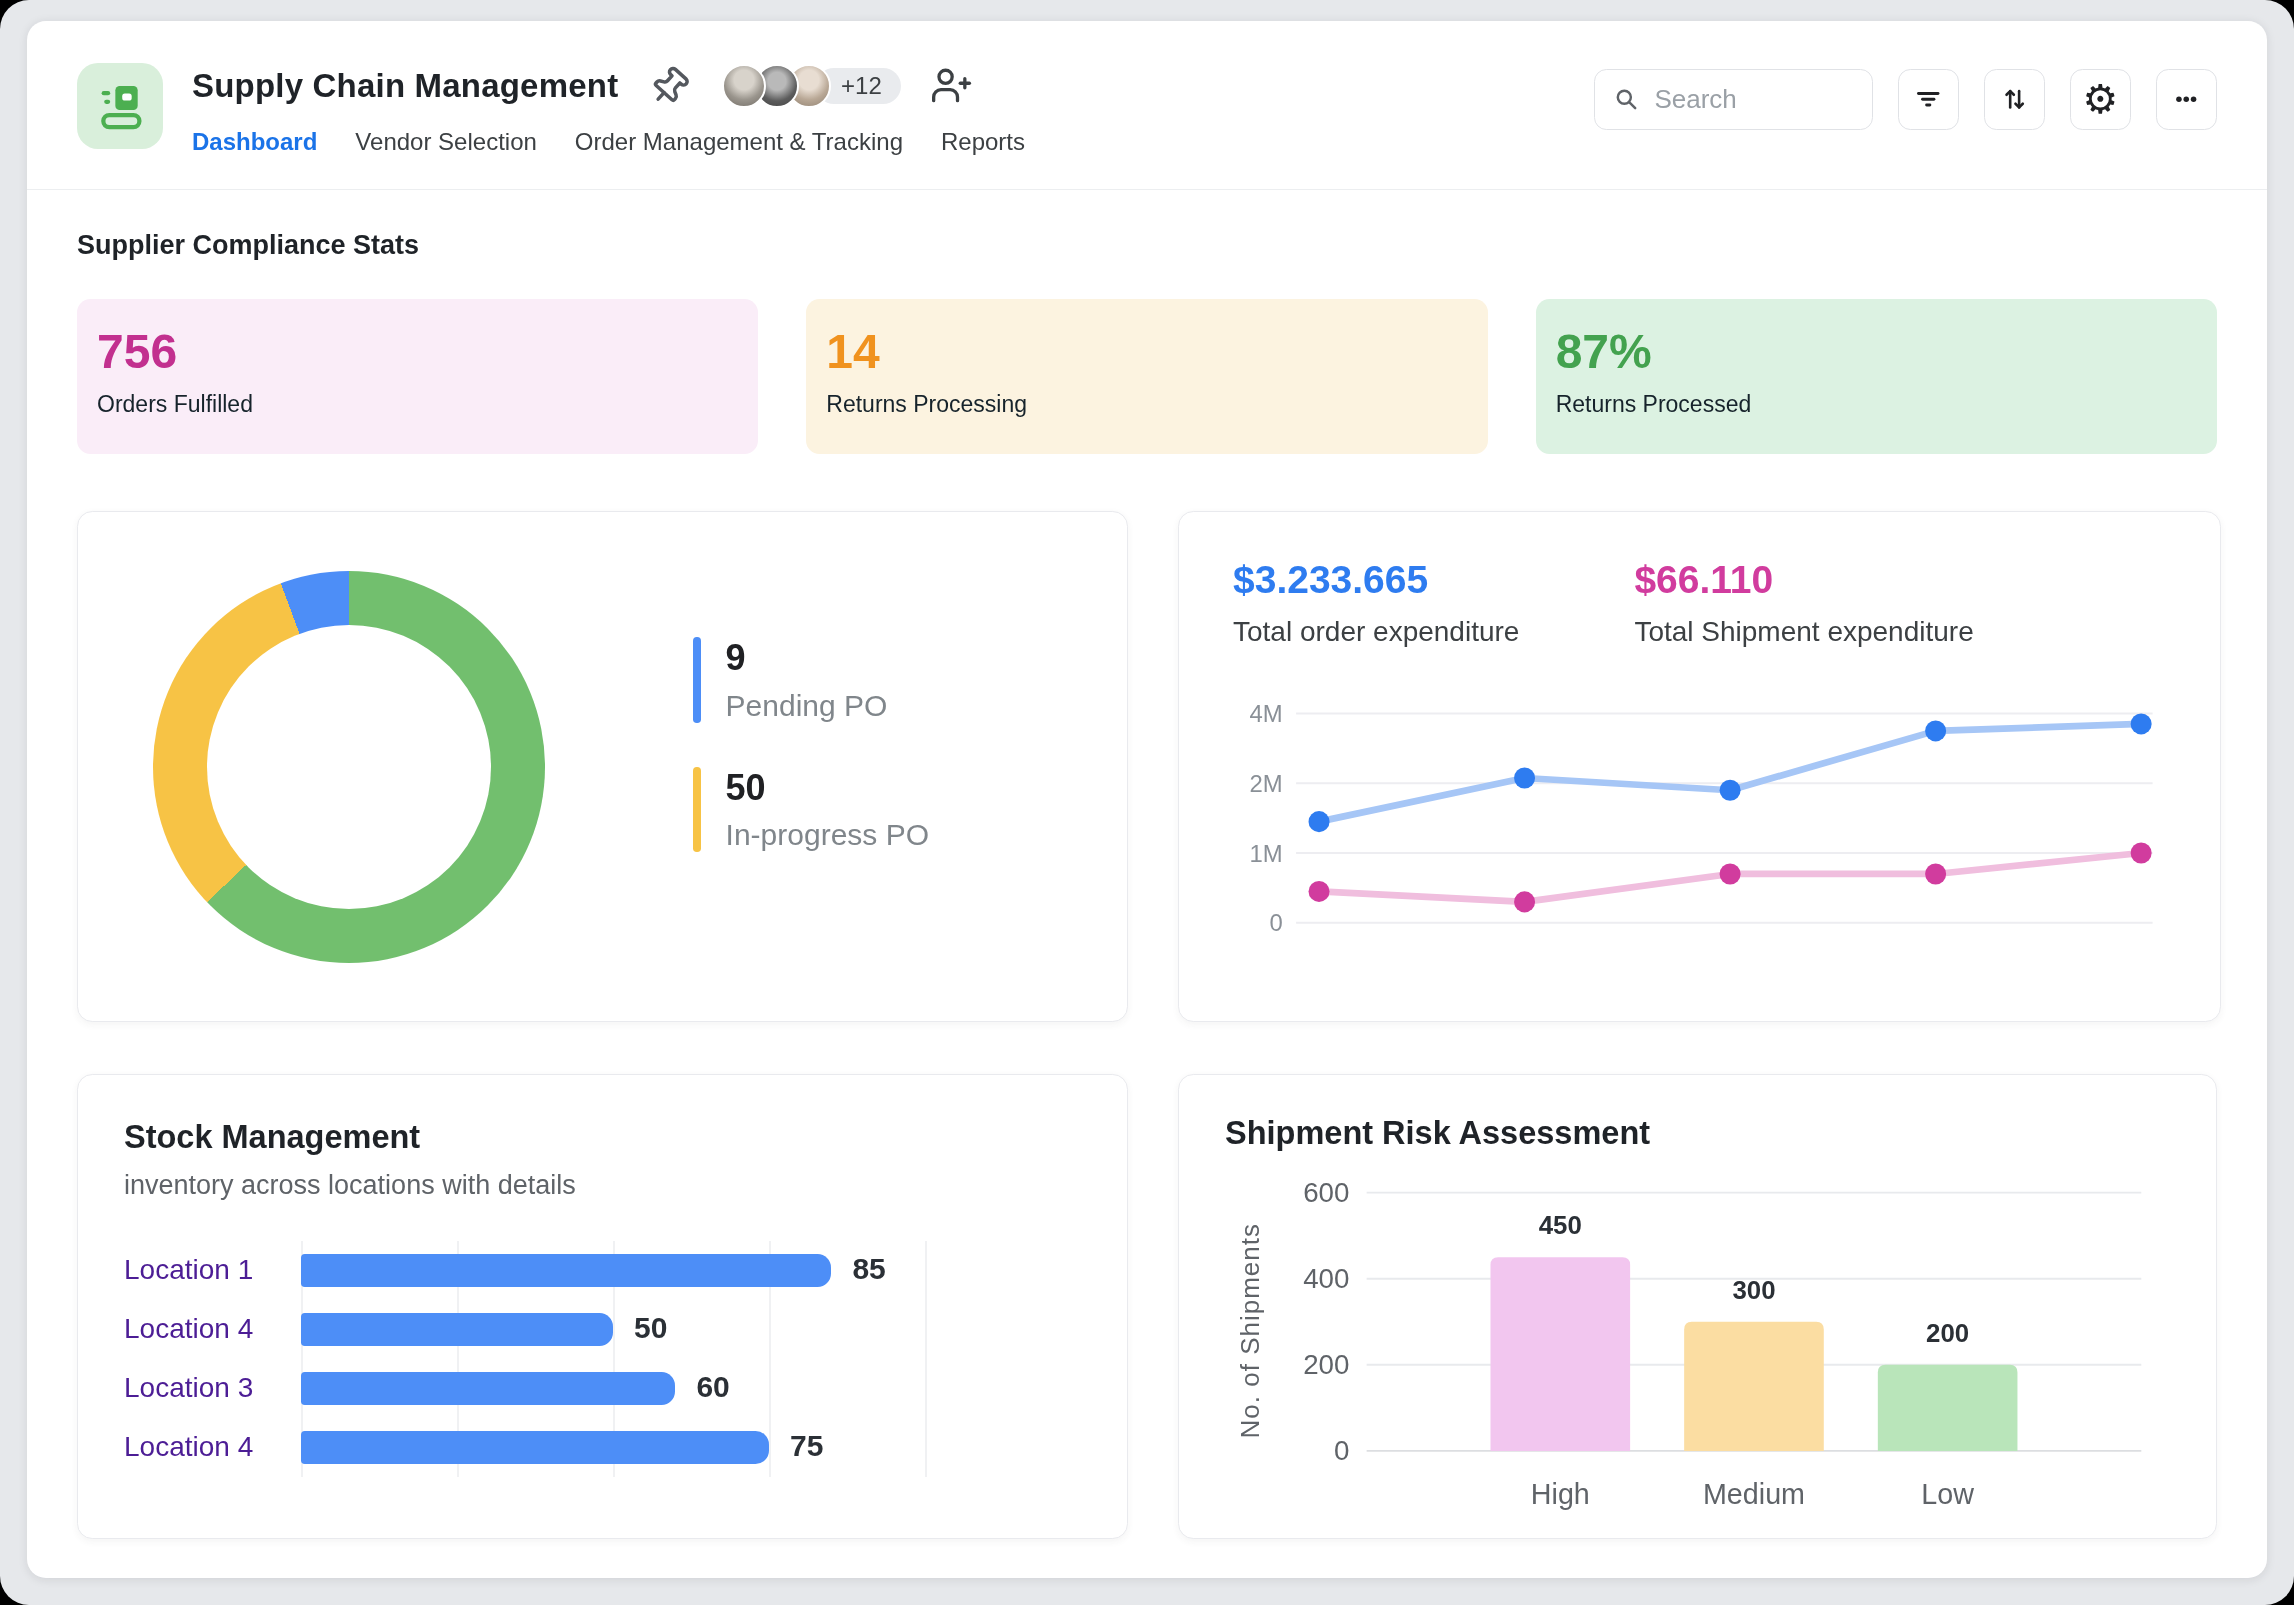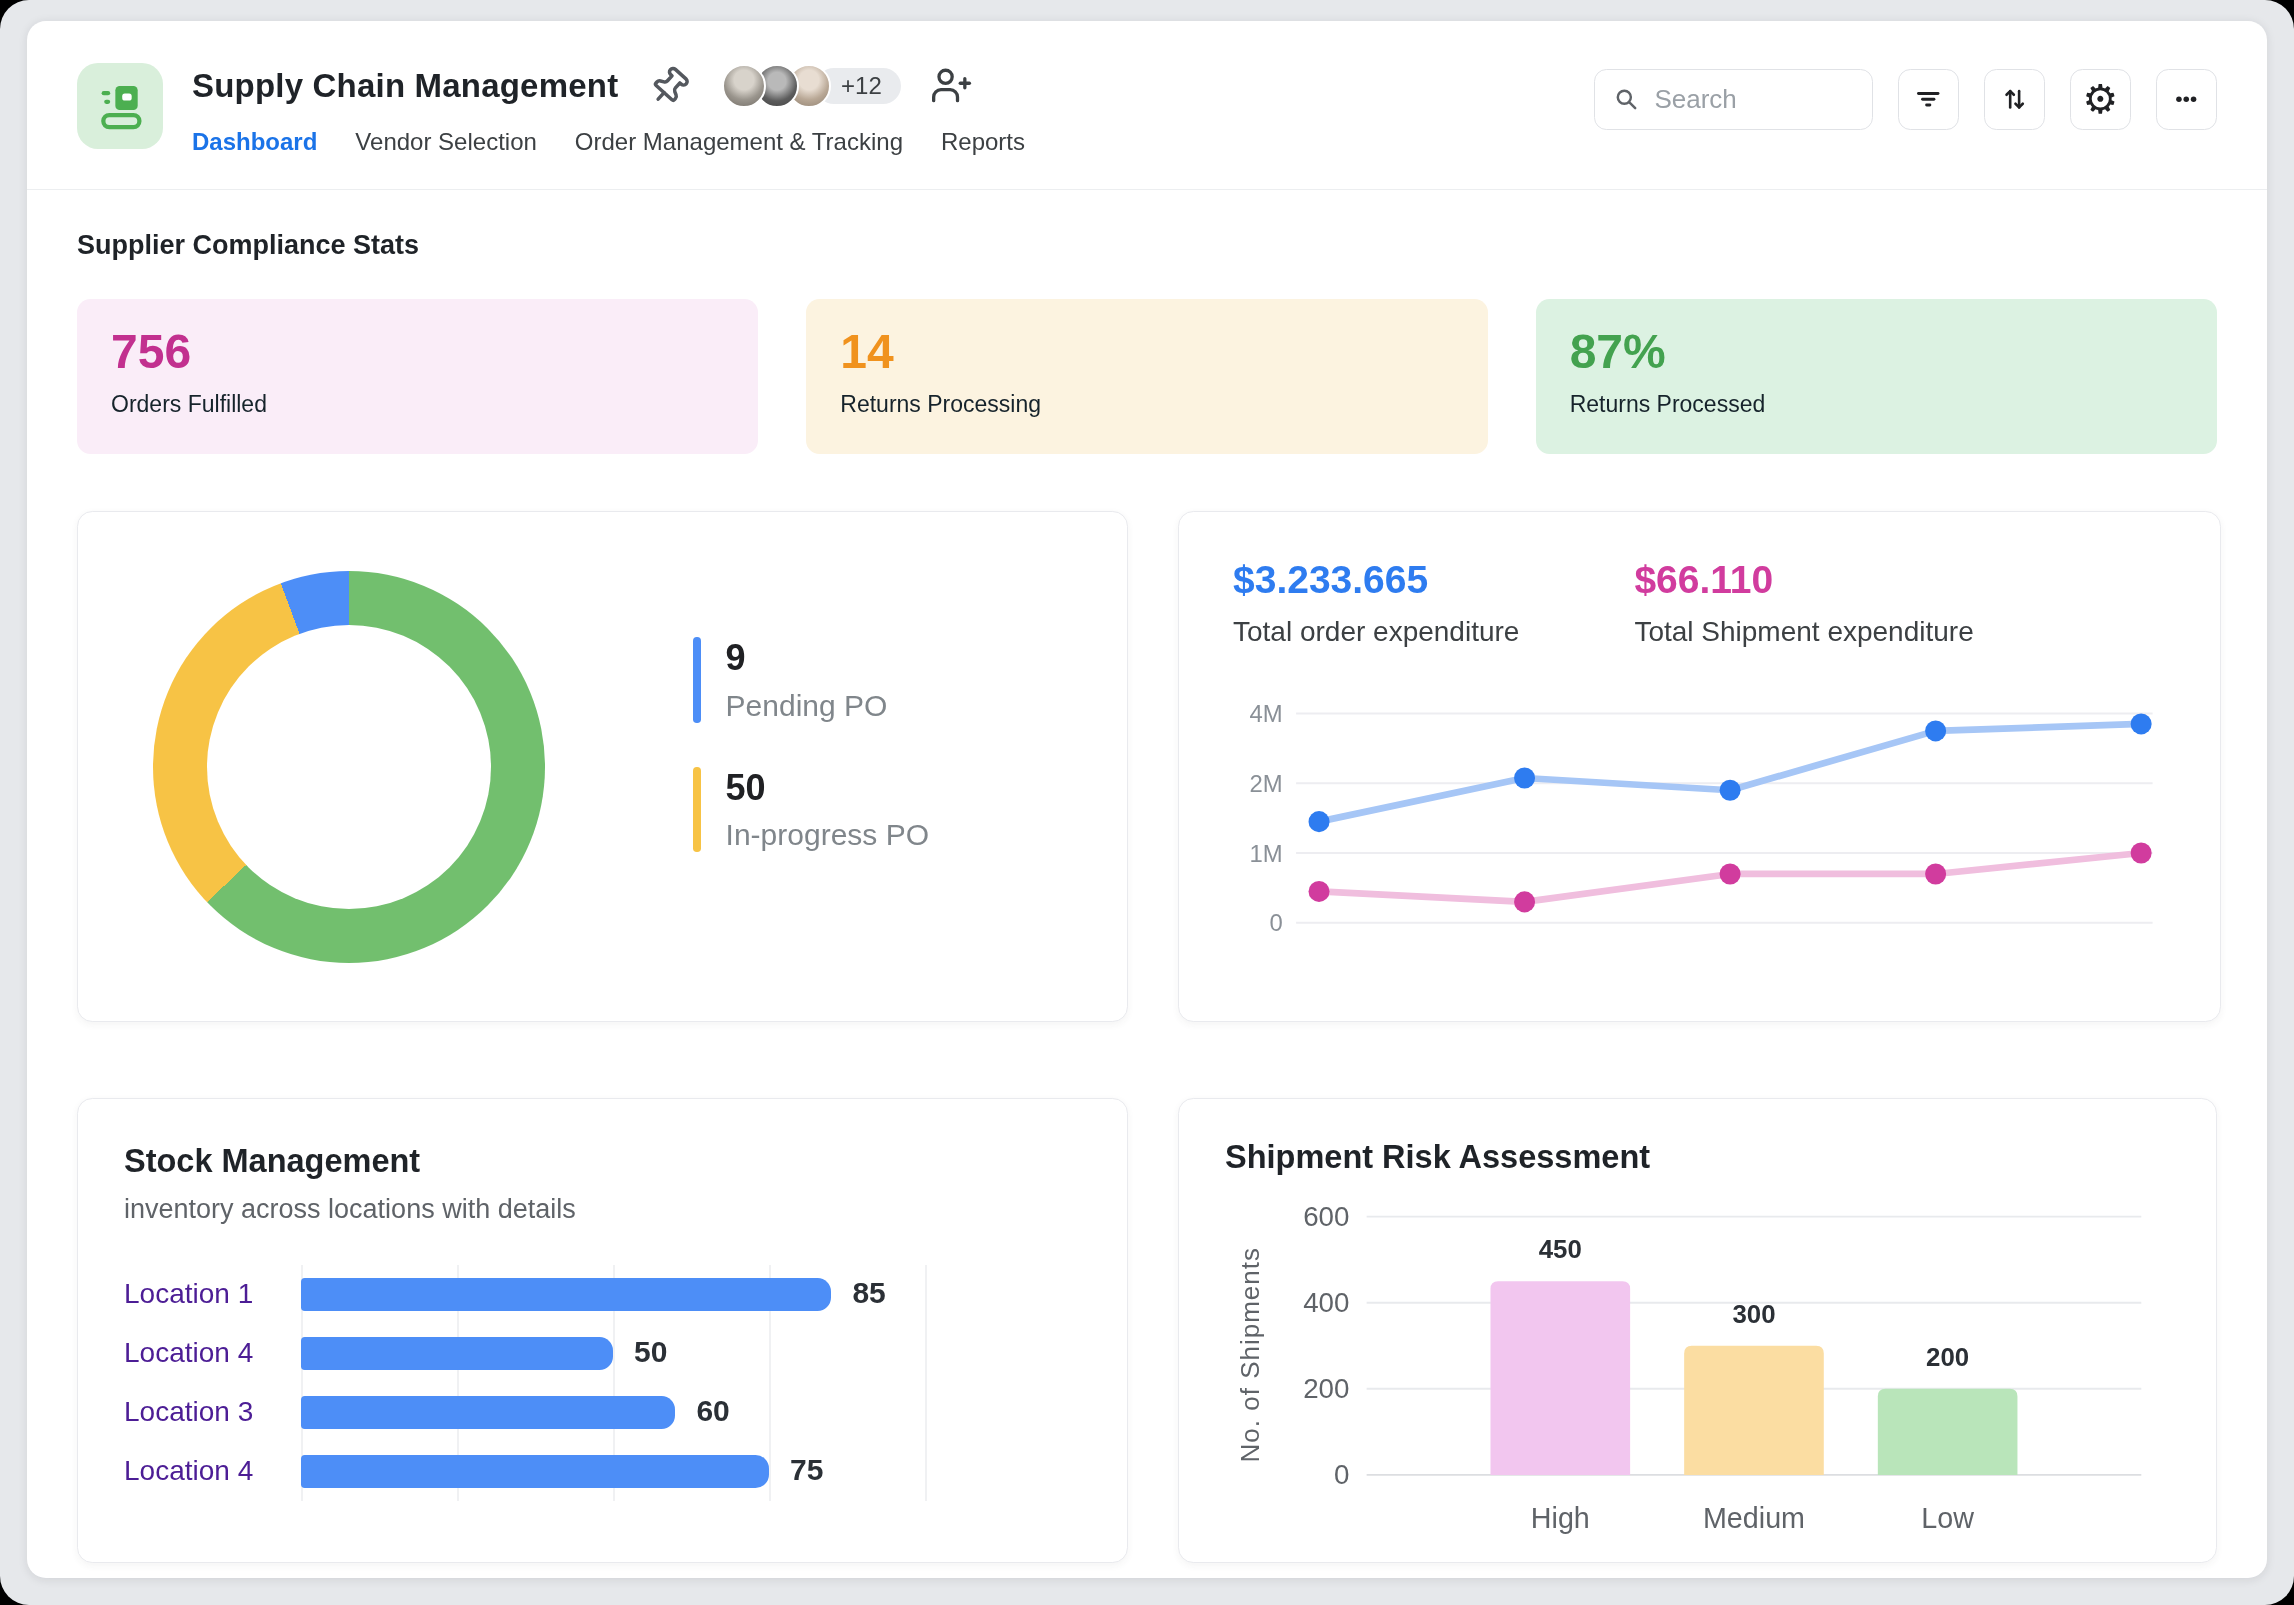--- a/index.html
+++ b/index.html
@@ -29,27 +29,27 @@
   .search-box input { border:none; outline:none; font-size:26px; color:#3c4043; width:182px; font-family:"Liberation Sans", sans-serif; background:transparent; }
   .search-box input::placeholder { color:#9aa0a6; }
   .tool-btn { width:61px; height:61px; border:1.9px solid #e0e2e6; border-radius:12.4px; background:#fff; display:flex; align-items:center; justify-content:center; cursor:pointer; }
   .gear-glyph { font-family:"DejaVu Sans", sans-serif; font-size:40px; color:#202124; line-height:1; }
   .divider { height:1.9px; background:#eceef0; margin-top:32.5px; }
 
   
   main { padding:40px 50px 0 50px; }
   .section-heading { font-size:27px; font-weight:600; color:#1f2328; margin-bottom:38px; }
   .stat-cards { display:flex; gap:48px; }
-  .stat-card { flex:1; height:155px; border-radius:13.4px; padding:25px 34px; }
+  .stat-card { flex:1; height:155px; border-radius:13.4px; padding:25px 20px; }
   .stat-value { font-size:48px; font-weight:700; }
   .stat-label { font-size:23px; color:#16232b; margin-top:11.5px; font-weight:500; }
 
   .grid-row { display:grid; grid-template-columns:1051px 1fr; gap:50px; }
   .row1 { margin-top:57px; }
-  .row2 { margin-top:76px; }
+  .row2 { margin-top:52px; }
   .card { background:#fff; border:1.9px solid #e9eaee; border-radius:15.3px; box-shadow:0 2.9px 7.6px rgba(60,64,67,.05); }
 
   
   .po-card { height:511px; display:flex; align-items:center; padding-left:75px; }
   .donut { width:392px; height:392px; border-radius:50%; position:relative; }
   .donut::after { content:""; position:absolute; inset:54px; background:#fff; border-radius:50%; }
   .legend { margin-left:148px; display:flex; flex-direction:column; gap:44px; }
   .legend-item { display:flex; gap:25px; }
   .legend-marker { width:7.6px; border-radius:3.8px; flex:0 0 auto; }
   .legend-value { font-size:36px; font-weight:700; color:#202124; }

